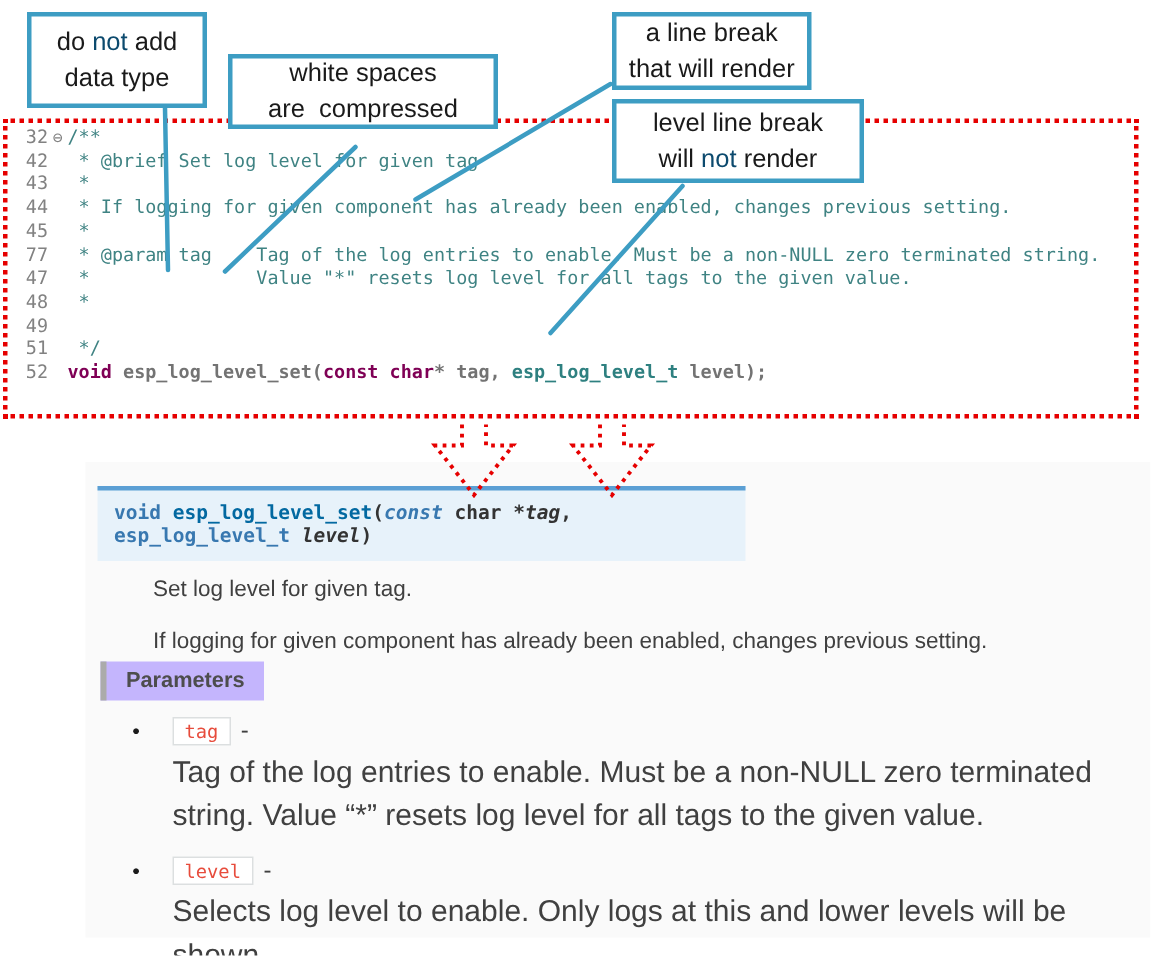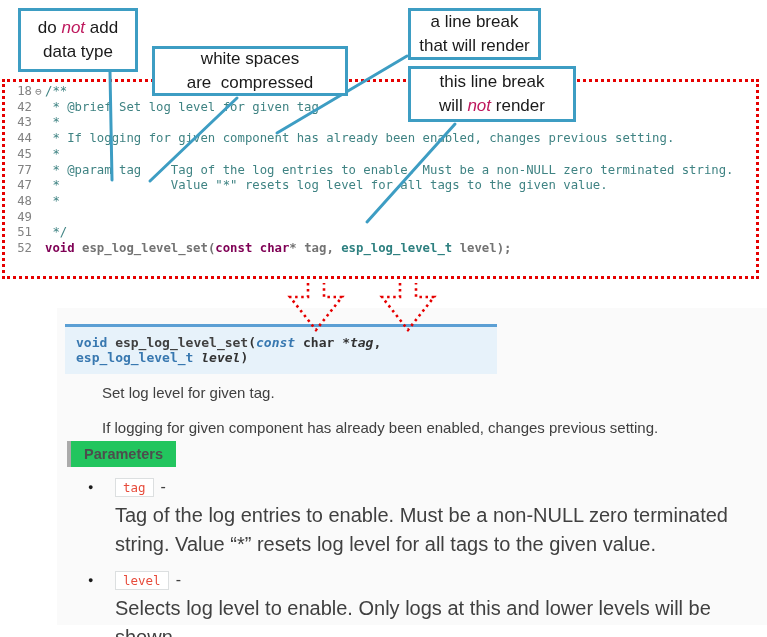--- a/index.html
+++ b/index.html
@@ -10,24 +10,24 @@
   *{box-sizing:border-box;}
   html,body{margin:0;padding:0;}
   body{width:767px;height:637px;position:relative;background:#fff;overflow:hidden;
        font-family:"Liberation Sans",sans-serif;}
 
   
   .callout{position:absolute;background:#fff;border:3px solid var(--blue);z-index:5;
            display:flex;align-items:center;justify-content:center;text-align:center;
            font-size:17px;line-height:1.4;color:#1a1a1a;white-space:pre-wrap;}
   #callout-1{left:18px;top:8px;width:120px;height:64px;}
-  #callout-2{left:152px;top:46px;width:196px;height:50px;}
+  #callout-2{left:152px;top:36px;width:180px;height:50px;}
   #callout-3{left:408px;top:8px;width:133px;height:52px;}
   #callout-4{left:408px;top:66px;width:168px;height:56px;}
-  .seg-red{color:#be185d;font-style:italic;}
+  .seg-red{color:#0c4a6e;}
 
   
   #code-frame{position:absolute;left:2px;top:79px;width:757px;height:200px;
               border:3px dotted var(--red);z-index:1;}
 
   
   #code-lines{position:absolute;left:10px;top:84px;z-index:2;
               font-family:"DejaVu Sans Mono",monospace;font-size:12.3px;line-height:15.7px;}
   .code-line{display:flex;}
   .lnum{width:22px;text-align:right;color:var(--lnum);flex:none;}
@@ -44,46 +44,46 @@
   .red-arrow{stroke:var(--red);stroke-width:2.6;fill:none;stroke-dasharray:2.5 3.6;}
 
   
   #doc-panel{position:absolute;left:57px;top:308px;width:710px;height:317px;
              background:#fafafa;z-index:0;color:var(--doctext);}
   #signature{position:absolute;left:8px;top:16px;width:432px;background:#e7f2fa;
              border-top:3px solid #5b9fd4;padding:8px 11px 9px 11px;
              font-family:"DejaVu Sans Mono",monospace;font-size:13px;font-weight:600;color:#333;}
   .s-kw{color:var(--sigblue);}
   .s-kwi{color:var(--sigblue);font-style:italic;}
-  .s-name{color:#404040;font-weight:bold;}
+  .s-name{color:#0369a1;font-weight:bold;}
   .s-plain{color:#333;}
   .s-param{color:#333;font-style:italic;font-weight:bold;}
 
   .doc-p{position:absolute;left:33px;font-size:15px;color:var(--doctext);margin:12px;}
   #doc-p1{top:64px;}
   #doc-p2{top:99px;}
-  #parameters-box{position:absolute;left:10px;top:133px;background:#22c55e;
+  #parameters-box{position:absolute;left:10px;top:133px;background:#c4b5fd;
                   border-left:4px solid #ababab;padding:5px 13px;font-weight:bold;
                   font-size:14.5px;color:#4d4d4d;}
   #param-list{position:absolute;left:58px;top:170px;list-style:none;margin:0;padding:0;}
   .param-item{position:relative;margin-bottom:12px;}
   .param-item::before{content:"●";position:absolute;left:-27px;top:4px;font-size:9px;color:#1a1a1a;}
   .chip{display:inline-block;font-family:"DejaVu Sans Mono",monospace;font-size:12.5px;
         color:var(--chipred);background:#fff;border:1px solid #dcdfe0;padding:1px 7px;}
   .dash{color:var(--doctext);margin-left:7px;}
   .param-desc{margin-top:4px;font-size:20px;line-height:29px;color:var(--doctext);width:634px;}
 </style>
 </head>
 <body>
 
 <div id="code-frame"></div>
 
 <div id="code-lines">
     <div class="code-line">
-      <span class="lnum">18</span>
+      <span class="lnum">32</span>
       <span class="fold">⊖</span>
       <span class="ctext"><span class="seg-comment">/**</span></span>
     </div>
     <div class="code-line">
       <span class="lnum">42</span>
       <span class="fold"></span>
       <span class="ctext"><span class="seg-comment"> * @brief Set log level for given tag</span></span>
     </div>
     <div class="code-line">
       <span class="lnum">43</span>
@@ -134,21 +134,21 @@
 <div class="callout" id="callout-1">
   <span><span>do </span><span class="seg-red">not</span><span> add</span><br><span>data type</span></span>
 </div>
 <div class="callout" id="callout-2">
   <span><span>white spaces</span><br><span>are  compressed</span></span>
 </div>
 <div class="callout" id="callout-3">
   <span><span>a line break</span><br><span>that will render</span></span>
 </div>
 <div class="callout" id="callout-4">
-  <span><span>this line break</span><br><span>will </span><span class="seg-red">not</span><span> render</span></span>
+  <span><span>level line break</span><br><span>will </span><span class="seg-red">not</span><span> render</span></span>
 </div>
 
 <svg id="overlay" width="767" height="637">
   <line class="blue-line" x1="110" y1="72" x2="112" y2="180"></line>
   <line class="blue-line" x1="237" y1="98" x2="150" y2="181"></line>
   <line class="blue-line" x1="407" y1="56" x2="277" y2="133"></line>
   <line class="blue-line" x1="455" y1="124" x2="367" y2="222"></line>
   <path class="red-arrow" d="M308,283 L308,297 L290,297 L316,330 L342,297 L324,297 L324,283"></path>
   <path class="red-arrow" d="M400,283 L400,297 L382,297 L408,330 L434,297 L416,297 L416,283"></path>
 </svg>

